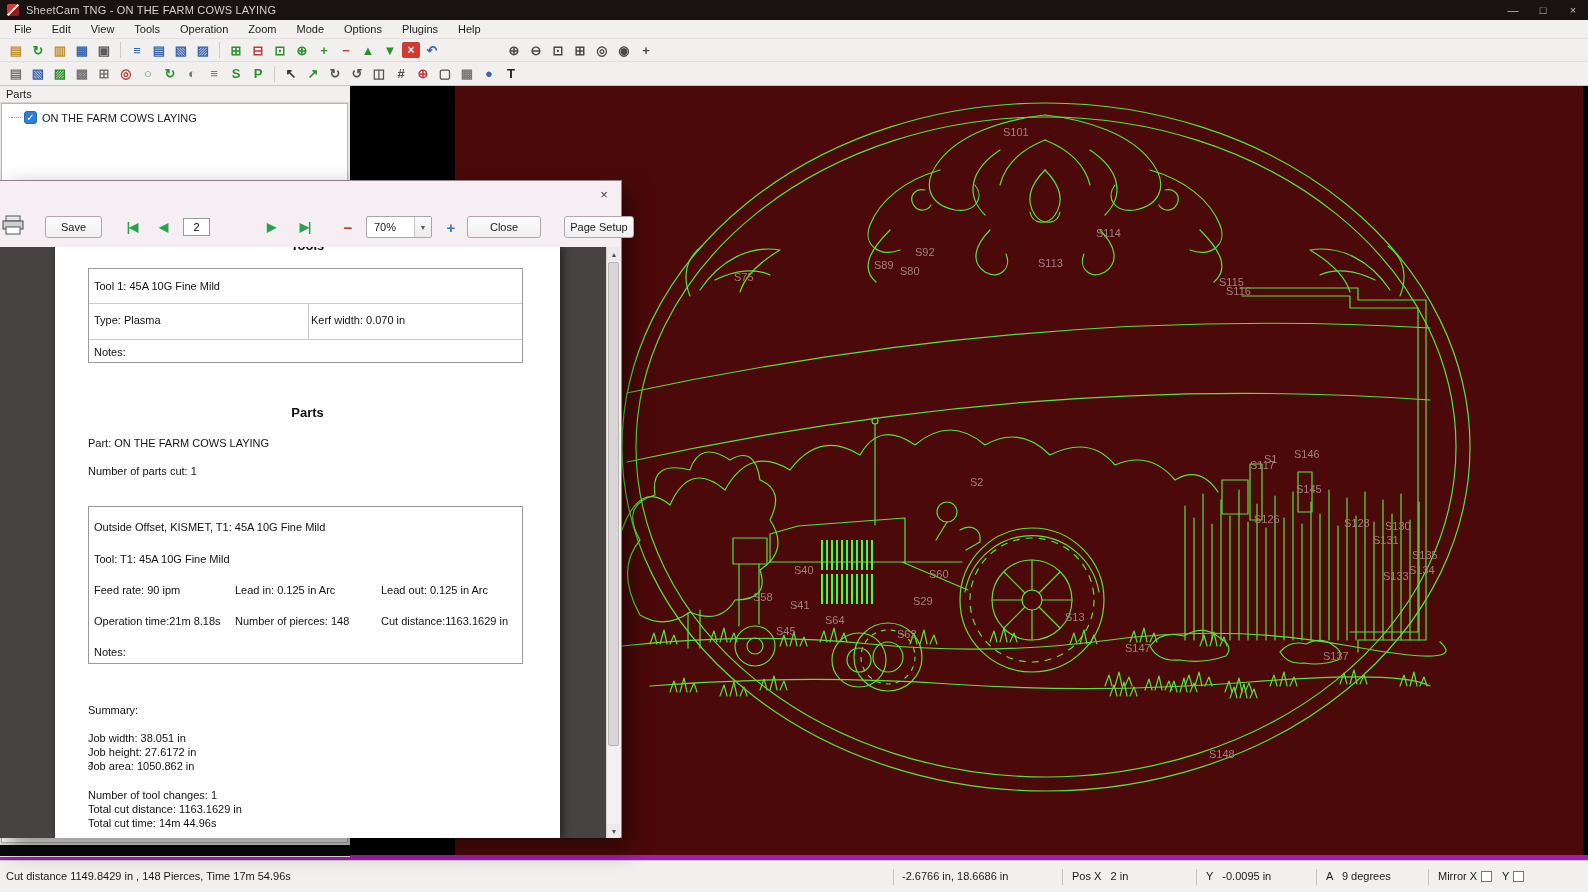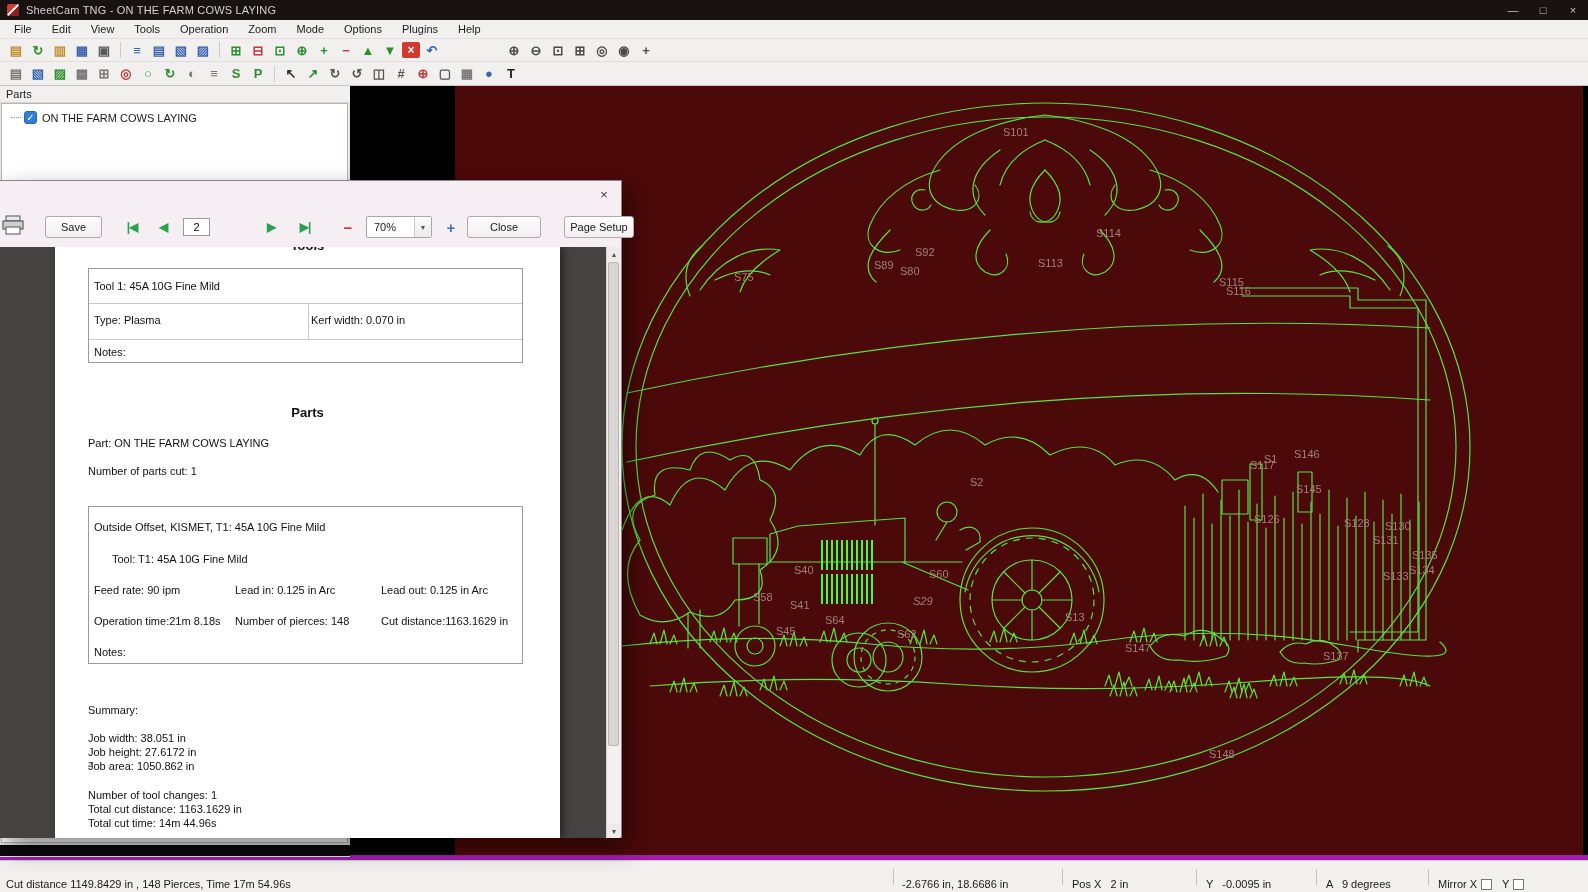--- a/index.html
+++ b/index.html
@@ -32,21 +32,21 @@
   .tree-row { display:flex; align-items:center; padding-top:7px; }
   .tree-dash { width:10px; border-top:1px dotted #999; margin:0 3px 0 9px; }
   .cb { width:13px; height:13px; background:#2f7fd6; border:1px solid #2668b0; border-radius:3px; color:#fff; font-size:10px; display:flex; align-items:center; justify-content:center; margin-right:5px; }
   .black-strip { position:absolute; left:0; top:759px; width:350px; height:11px; background:#0a0a0a; }
   
   .canvas { position:absolute; left:350px; top:86px; width:1238px; height:769px; background:#000; }
   .canvas svg { position:absolute; left:0; top:0; }
   .canvas-labels span { position:absolute; color:#a2807f; font-size:11px; white-space:nowrap; }
   
   .statusbar { position:absolute; left:0; top:860px; width:1588px; height:32px; background:#f2efef; border-top:1px solid #cdc9c9; }
-  .sb-text { position:absolute; top:9px; white-space:pre; color:#1a1a1a;margin-top:8px; }
+  .sb-text { position:absolute; top:9px; white-space:pre; color:#1a1a1a; }
   .sb-sep { position:absolute; top:8px; height:16px; width:1px; background:#c6c2c2; }
   .mcb { display:inline-block; width:11px; height:11px; border:1px solid #777; background:#fff; vertical-align:-2px; margin:0 10px 0 4px; }
   
   .dialog { position:absolute; left:0; top:180px; width:622px; height:658px; background:#f5eef2; border:1px solid #8f8389; border-left:none; box-shadow:8px 10px 22px rgba(0,0,0,.45); z-index:10; }
   .dlg-titlebar { position:relative; height:26px; }
   .dlg-close { position:absolute; right:7px; top:5px; width:20px; height:17px; display:flex; align-items:center; justify-content:center; color:#3a3a3a; font-size:13px; }
   .dlg-toolbar { position:absolute; left:0; top:26px; width:100%; height:40px; }
   .print-btn { position:absolute; left:2px; top:8px; }
   .btn { position:absolute; top:9px; height:22px; background:linear-gradient(#fdfdfd,#f1eef0); border:1px solid #b3a6ad; border-radius:3px; font-size:11px; display:flex; align-items:center; justify-content:center; color:#1a1a1a; }
   #btn-save { left:45px; width:57px; }
@@ -292,21 +292,21 @@
         <span style="left: 904px; top: 427px;">S126</span>
         <span style="left: 994px; top: 431px;">S128</span>
         <span style="left: 1035px; top: 434px;">S130</span>
         <span style="left: 1023px; top: 448px;">S131</span>
         <span style="left: 1062px; top: 463px;">S135</span>
         <span style="left: 1059px; top: 478px;">S134</span>
         <span style="left: 1033px; top: 484px;">S133</span>
         <span style="left: 444px; top: 478px;">S40</span>
         <span style="left: 579px; top: 482px;">S60</span>
         <span style="left: 403px; top: 505px;">S58</span>
-        <span style="left: 563px; top: 509px; font-style: italic;">S29</span>
+        <span style="left: 563px; top: 509px;">S29</span>
         <span style="left: 440px; top: 513px;">S41</span>
         <span style="left: 475px; top: 528px;">S64</span>
         <span style="left: 426px; top: 539px;">S45</span>
         <span style="left: 547px; top: 542px;">S62</span>
         <span style="left: 715px; top: 525px;">S13</span>
         <span style="left: 775px; top: 556px;">S147</span>
         <span style="left: 973px; top: 564px;">S137</span>
         <span style="left: 859px; top: 662px;">S148</span>
     </div>
   </div>
@@ -362,21 +362,21 @@
           <span style="left:222px; top:45px">Kerf width: 0.070 in</span>
           <div class="b1v"></div>
           <div class="b1h" style="top:70px"></div>
           <span style="left:5px; top:77px">Notes:</span>
         </div>
         <div class="rep-h" id="h-parts">Parts</div>
         <span style="left:33px; top:190px">Part: ON THE FARM COWS LAYING</span>
         <span style="left:33px; top:218px">Number of parts cut: 1</span>
         <div class="rbox" id="box2">
           <span style="left:5px; top:14px">Outside Offset, KISMET, T1: 45A 10G Fine Mild</span>
-          <span style="left:23px; top:46px">Tool: T1: 45A 10G Fine Mild</span>
+          <span style="left:5px; top:46px">Tool: T1: 45A 10G Fine Mild</span>
           <span style="left:5px; top:77px">Feed rate: 90 ipm</span>
           <span style="left:146px; top:77px">Lead in: 0.125 in Arc</span>
           <span style="left:292px; top:77px">Lead out: 0.125 in Arc</span>
           <span style="left:5px; top:108px">Operation time:21m 8.18s</span>
           <span style="left:146px; top:108px">Number of pierces: 148</span>
           <span style="left:292px; top:108px">Cut distance:1163.1629 in</span>
           <span style="left:5px; top:139px">Notes:</span>
         </div>
         <span style="left:33px; top:457px">Summary:</span>
         <span style="left:33px; top:485px">Job width: 38.051 in</span>

